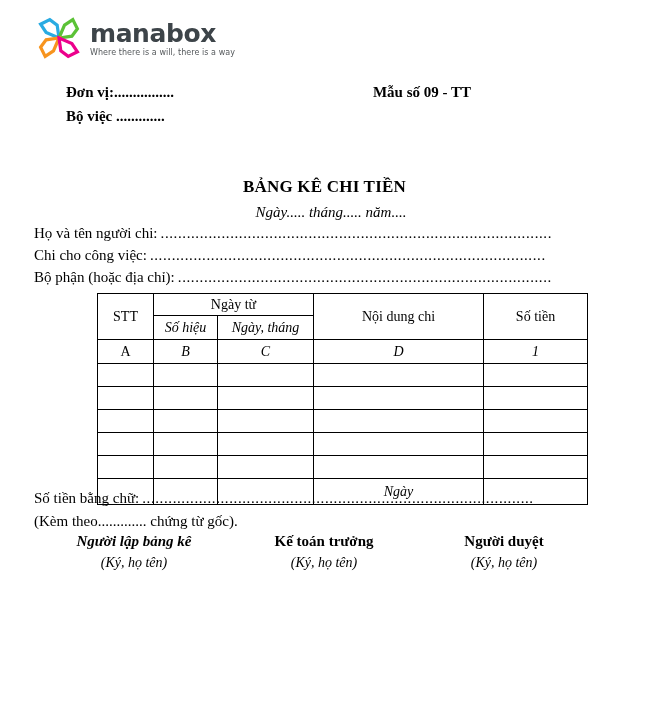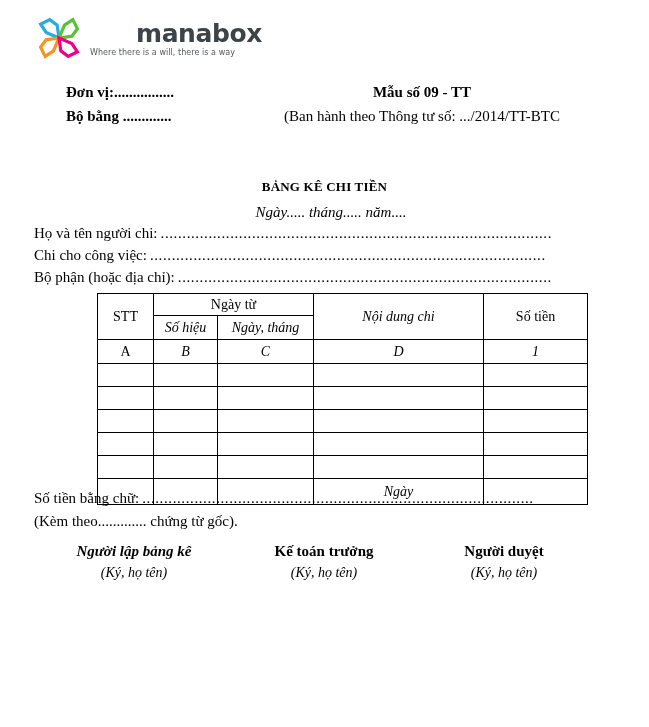--- a/index.html
+++ b/index.html
@@ -32,21 +32,20 @@
     justify-content: center;
     padding-top: 2px;
   }
   .logo-word {
     font-family: "DejaVu Sans", sans-serif;
     font-size: 25px;
     font-weight: 700;
     letter-spacing: -0.4px;
     color: #3d4449;
     line-height: 1.04;
-    margin-left: 46px;
   }
   .logo-tagline {
     font-family: "DejaVu Sans", sans-serif;
     font-size: 8px;
     color: #55595c;
     letter-spacing: 0.05px;
     margin-top: 2px;
     line-height: 1.1;
   }
 
@@ -78,21 +77,21 @@
   .hdr-right .bold { font-weight: 700; }
 
   
   .title-block {
     position: absolute;
     left: 0; right: 0;
     top: 176px;
     text-align: center;
   }
   .doc-title {
-    font-size: 13px;
+    font-size: 17px;
     font-weight: 700;
     letter-spacing: 0.2px;
     line-height: 22px;
   }
   .doc-subtitle {
     font-size: 15px;
     font-style: italic;
     line-height: 22px;
     margin-top: 3px;
     padding-left: 13px;
@@ -144,21 +143,21 @@
     vertical-align: middle;
   }
   .col-stt   { width: 56px; }
   .col-sohieu{ width: 64px; }
   .col-ngay  { width: 96px; }
   .col-noidung { width: 170px; }
   .col-sotien  { width: 104px; }
 
   th.h-bold { font-weight: 700; font-size: 14px; }
   th.h-ital { font-style: italic; font-weight: normal; font-size: 14px; }
-  th.h-bold-ital { font-weight: 700; font-style: italic; font-size: 15px; }
+  th.h-bold-ital { font-weight: 700; font-size: 15px; }
 
   tr.hdr-top td, tr.hdr-top th { height: 22px; }
   tr.hdr-sub td, tr.hdr-sub th { height: 24px; }
   tr.letters td { height: 24px; }
   tr.blank td { height: 23px; }
   tr.total td { height: 26px; }
 
   td.letter { font-style: italic; font-size: 14px; }
   td.letter-a { font-style: normal; font-size: 14px; }
   td.cong { font-style: italic; font-size: 14px; text-align: left; padding-left: 8px; }
@@ -177,21 +176,20 @@
   .signatures {
     position: absolute;
     left: 34px;
     top: 530px;
     width: 560px;
     display: flex;
   }
   .sig-col {
     flex: 1 1 0;
     text-align: center;
-    margin-top: 10px;
   }
   .sig-col.col-1 { flex: 0 0 200px; }
   .sig-col.col-2 { flex: 0 0 180px; }
   .sig-col.col-3 { flex: 0 0 180px; }
   .sig-title {
     font-size: 15px;
     font-weight: 700;
     line-height: 22px;
   }
   .sig-title.ital { font-style: italic; }
@@ -222,25 +220,24 @@
   </span>
   <span class="logo-text-wrap">
     <span class="logo-word">manabox</span>
     <span class="logo-tagline">Where there is a will, there is a way</span>
   </span>
 </div>
 
 <div class="hdr">
   <div class="hdr-left">
     <div>Đơn vị:................</div>
-    <div>Bộ bằng .............</div>
+    <div>Bộ việc .............</div>
   </div>
   <div class="hdr-right">
     <div class="bold">Mẫu số 09 - TT</div>
-    <div>(Ban hành theo Thông tư số: .../2014/TT-BTC</div>
   </div>
 </div>
 
 <div class="title-block">
   <div class="doc-title">BẢNG KÊ CHI TIỀN</div>
   <div class="doc-subtitle">Ngày..... tháng..... năm....</div>
 </div>
 
 <div class="fields">
   <div class="field-row">

